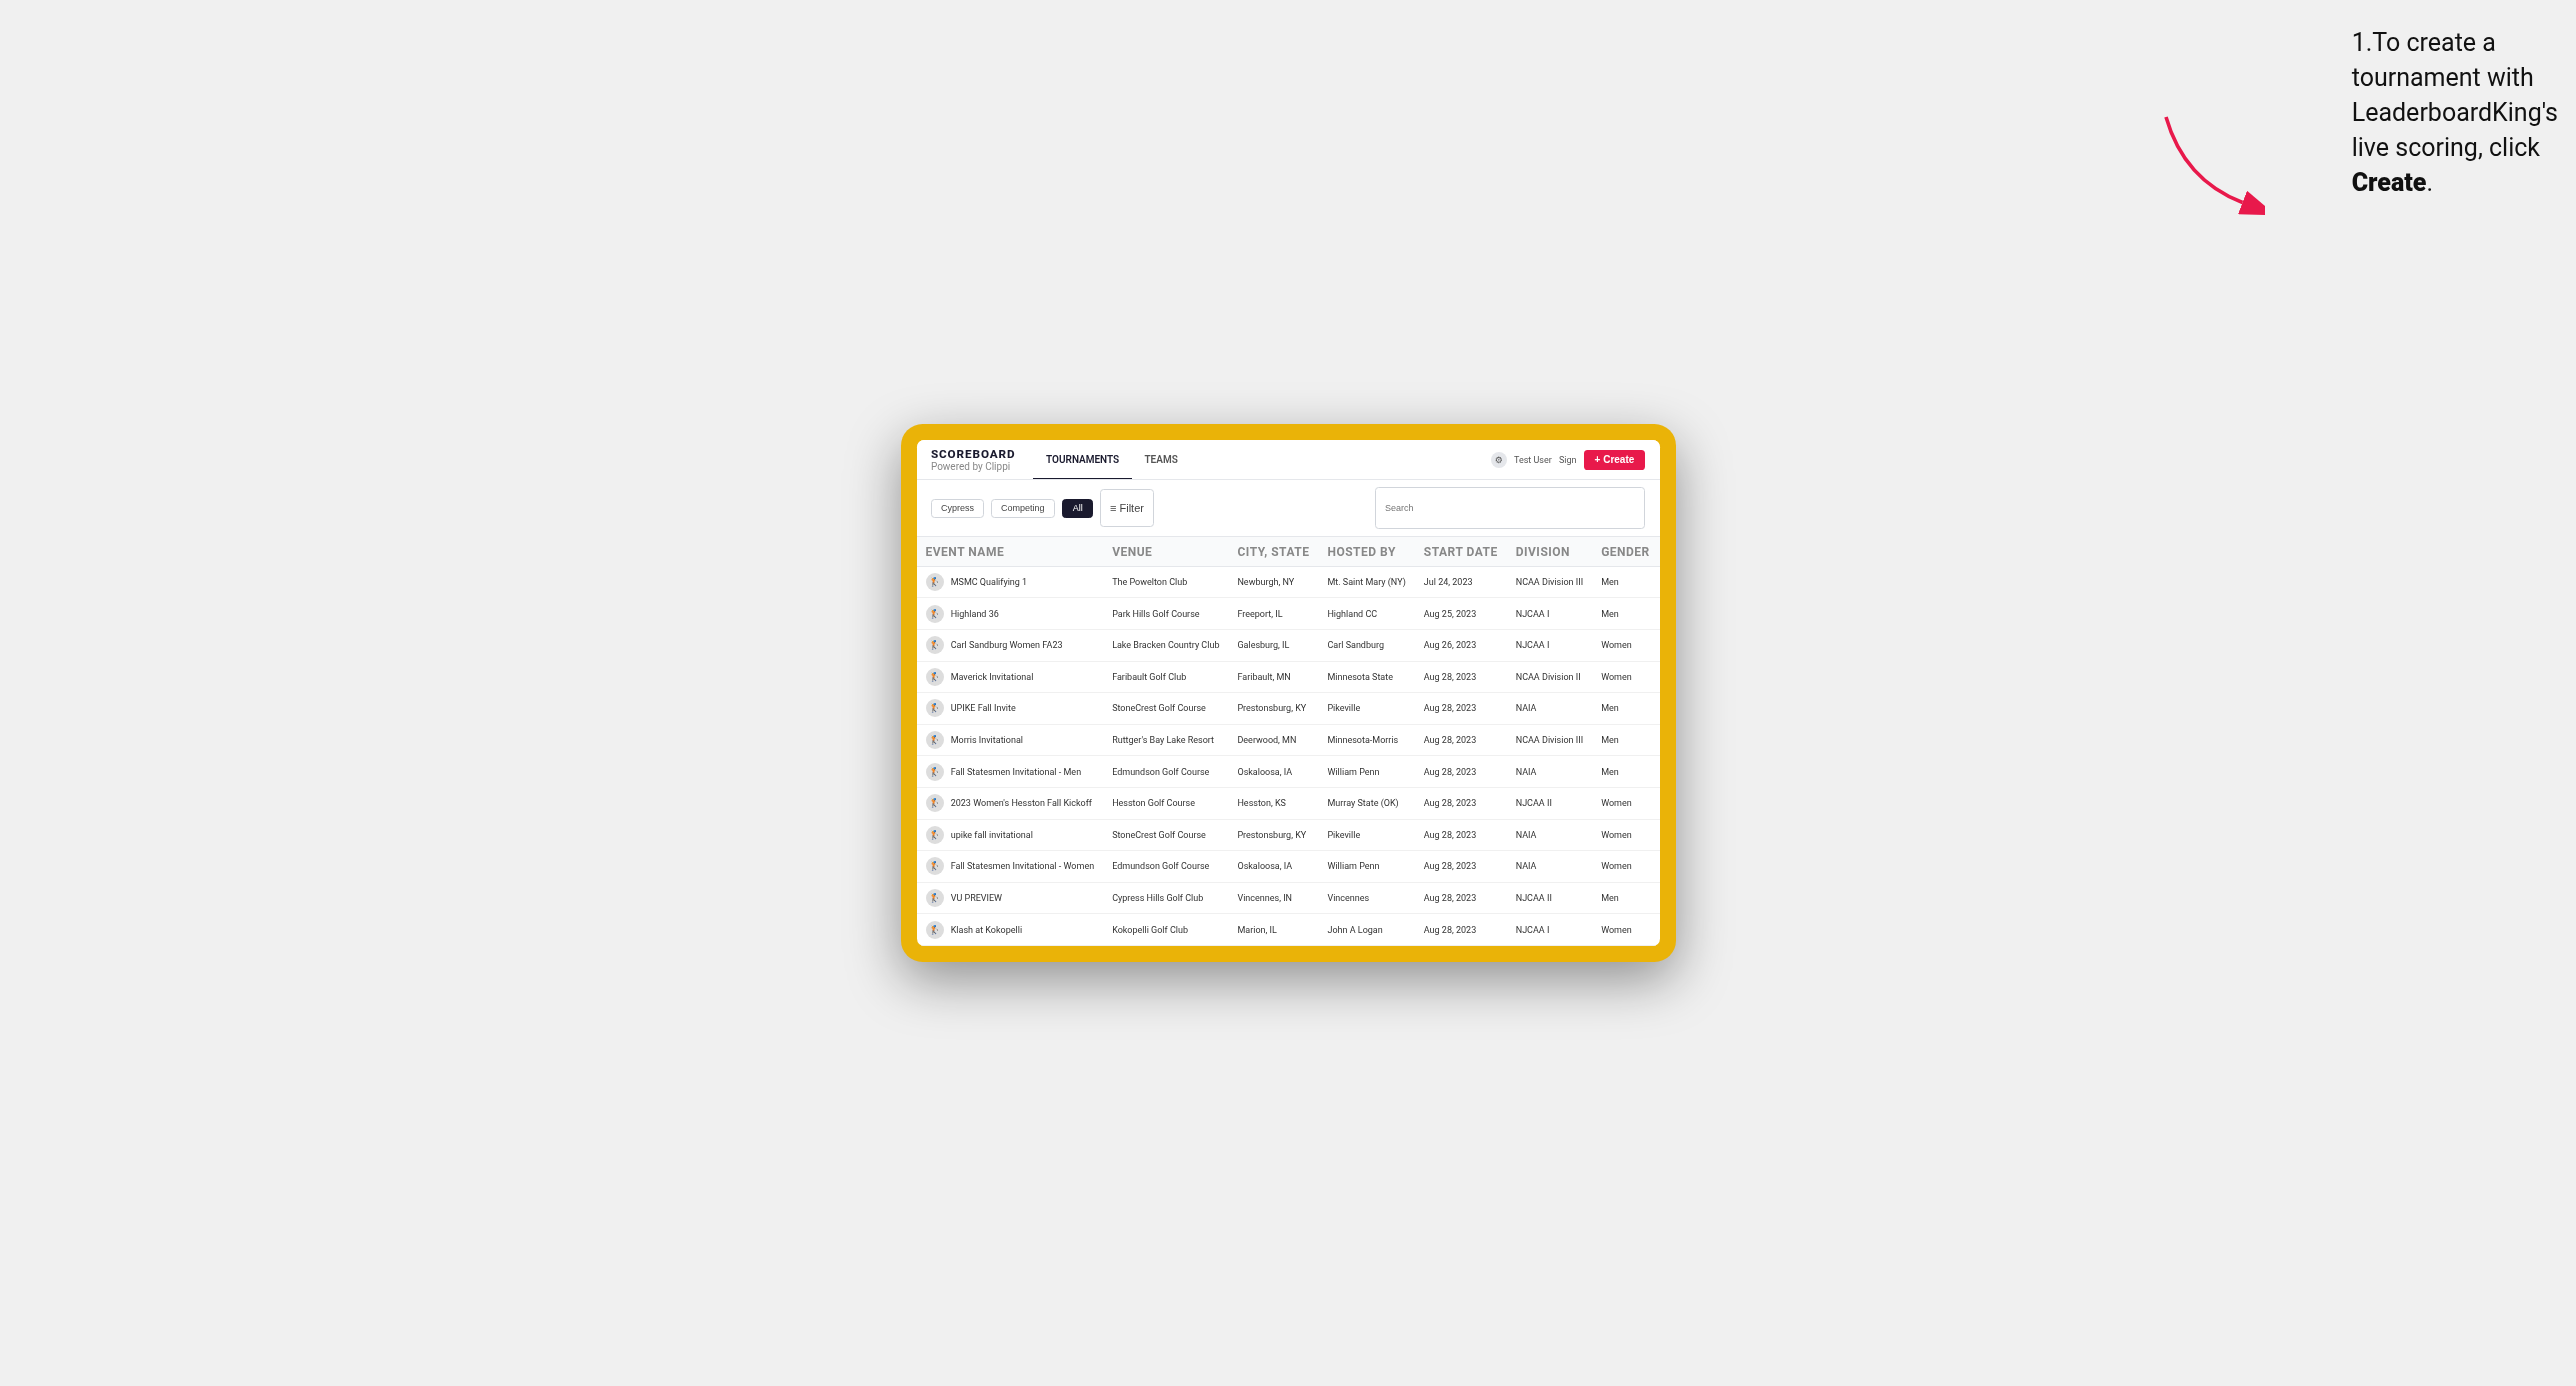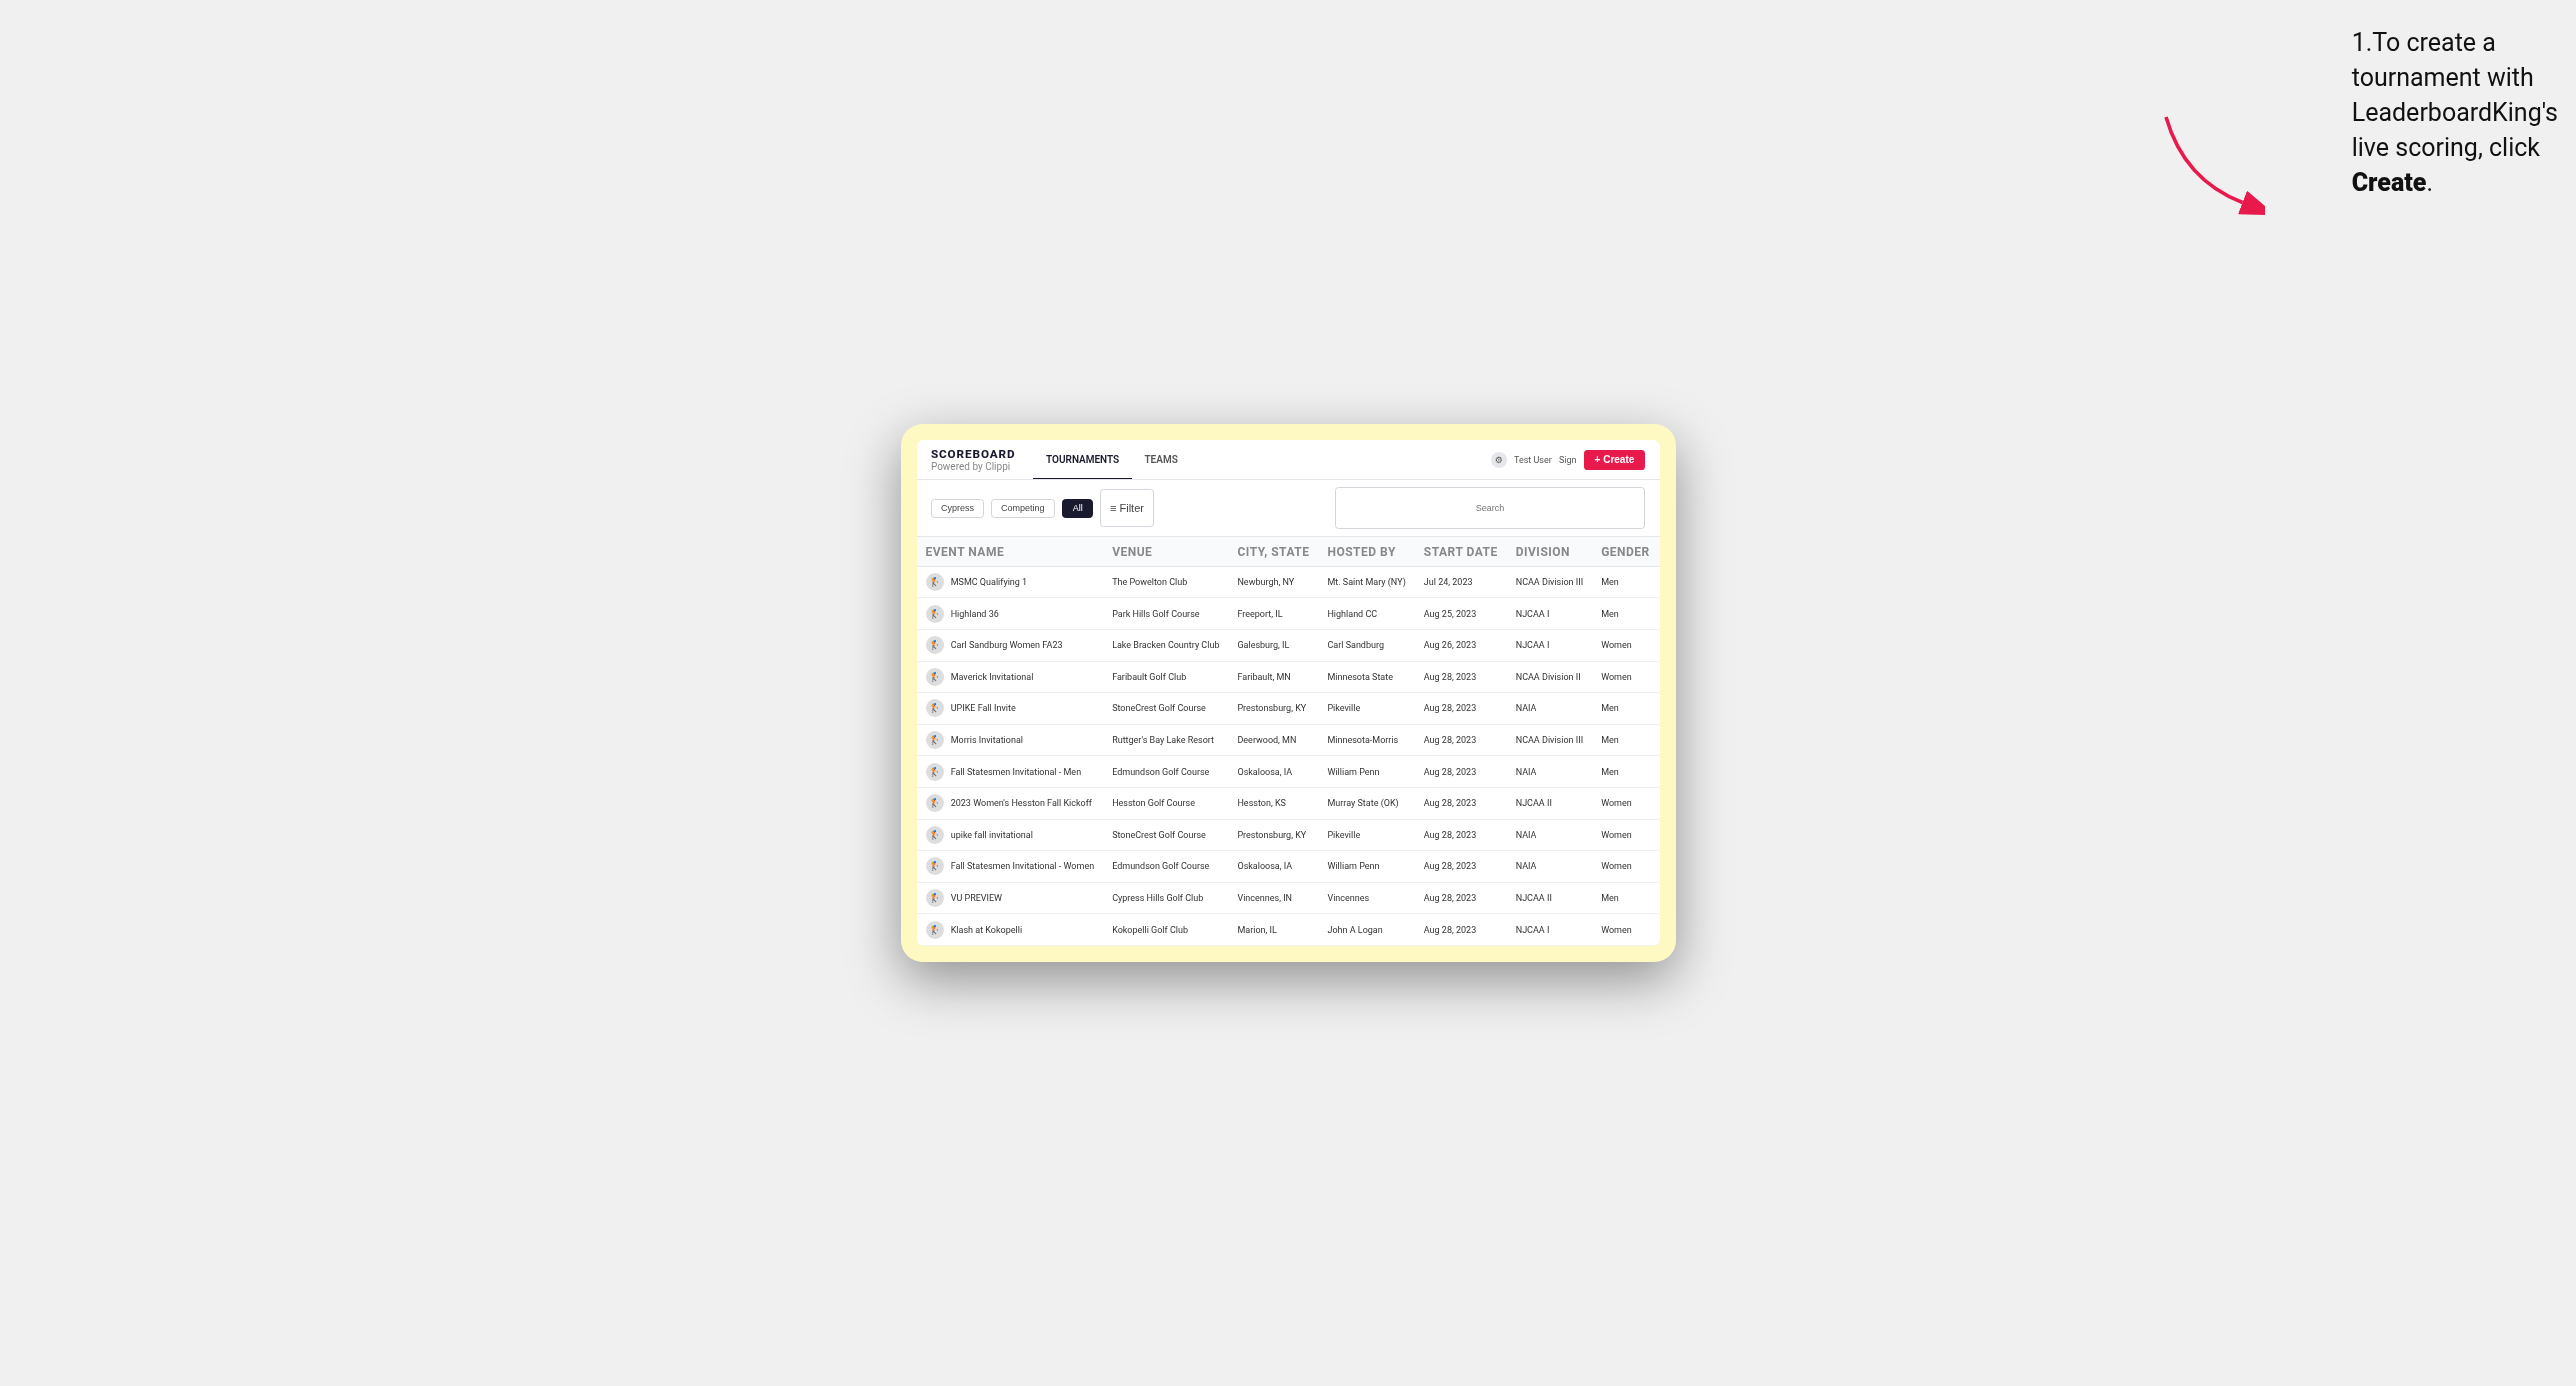--- a/index.html
+++ b/index.html
@@ -31,21 +31,21 @@
       position: absolute;
       top: 108px;
       right: 311px;
       width: 108px;
       height: 108px;
       pointer-events: none;
     }
 
     
     .tablet-frame {
-      background: #fef9c3;
+      background: #eab308;
       border-radius: 21.6px;
       padding: 16px;
       box-shadow: 0 18px 54px rgba(0,0,0,0.4);
       width: 775px;
       position: relative;
     }
 
     .tablet-screen {
       background: #fff;
       border-radius: 7.2px;
@@ -170,28 +170,27 @@
       background: #fff;
       color: #444;
       display: flex;
       align-items: center;
       gap: 3.6px;
     }
 
     .search-spacer { flex: 1; }
 
     .search-input {
-      width: 310px;
+      width: 270px;
       padding: 15px 9px;
       border: 0.9px solid #d1d5db;
       border-radius: 3.6px;
       font-size: 9px;
       color: #666;
       background: #fff;
-      text-align: center;
     }
 
     
     .table-container {
       overflow-x: auto;
     }
 
     table {
       width: 100%;
       border-collapse: collapse;

